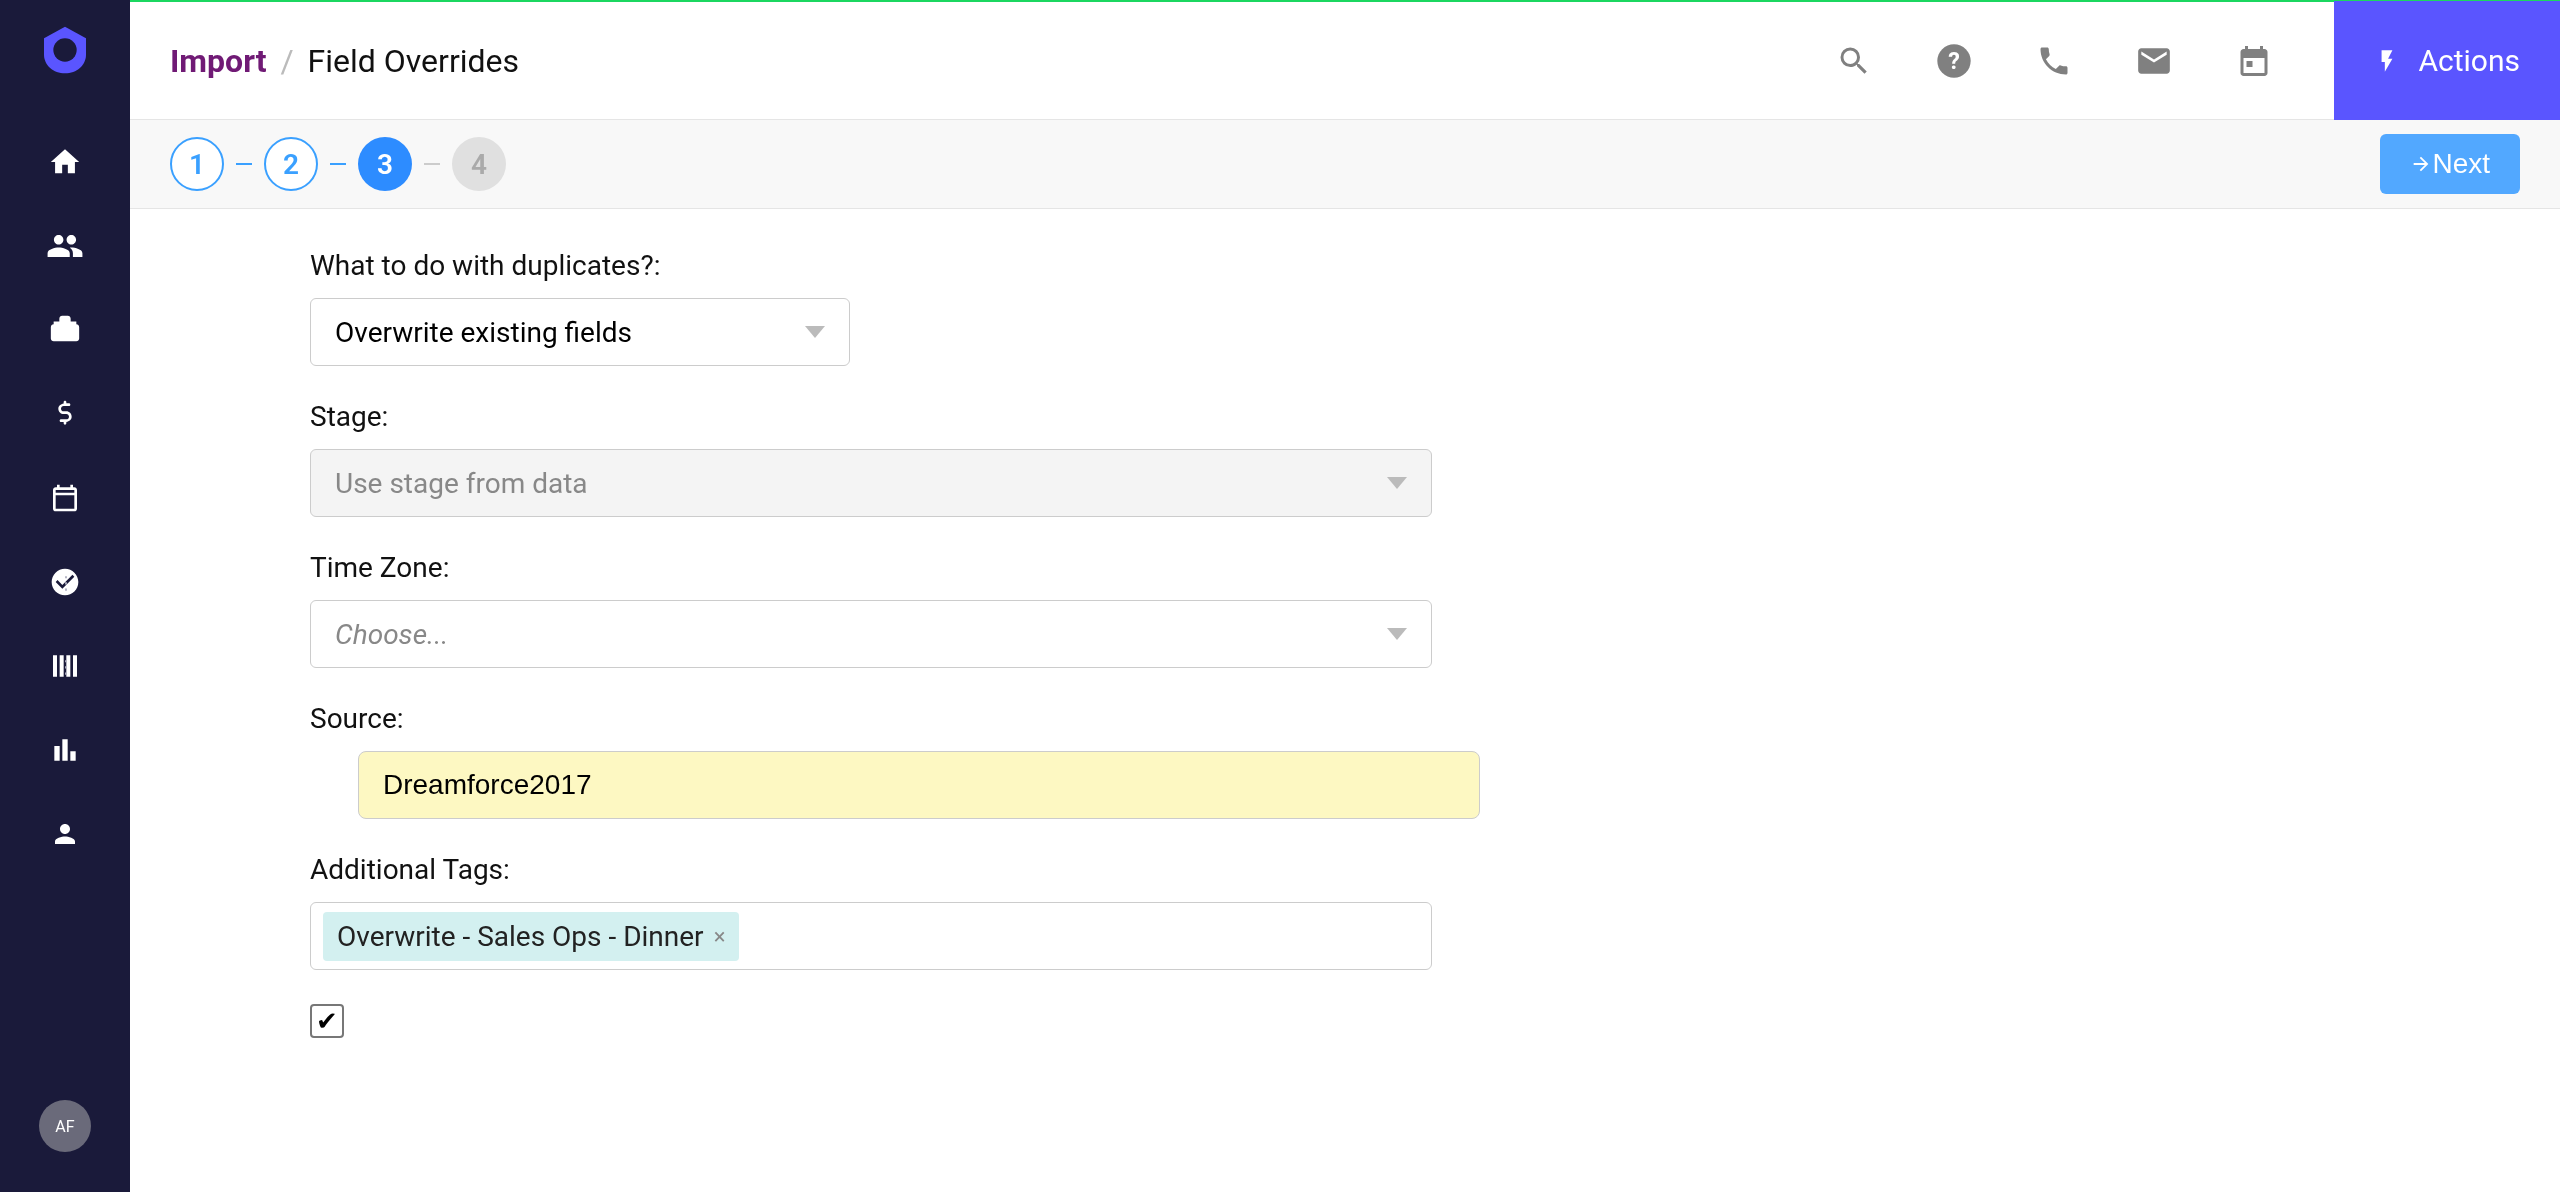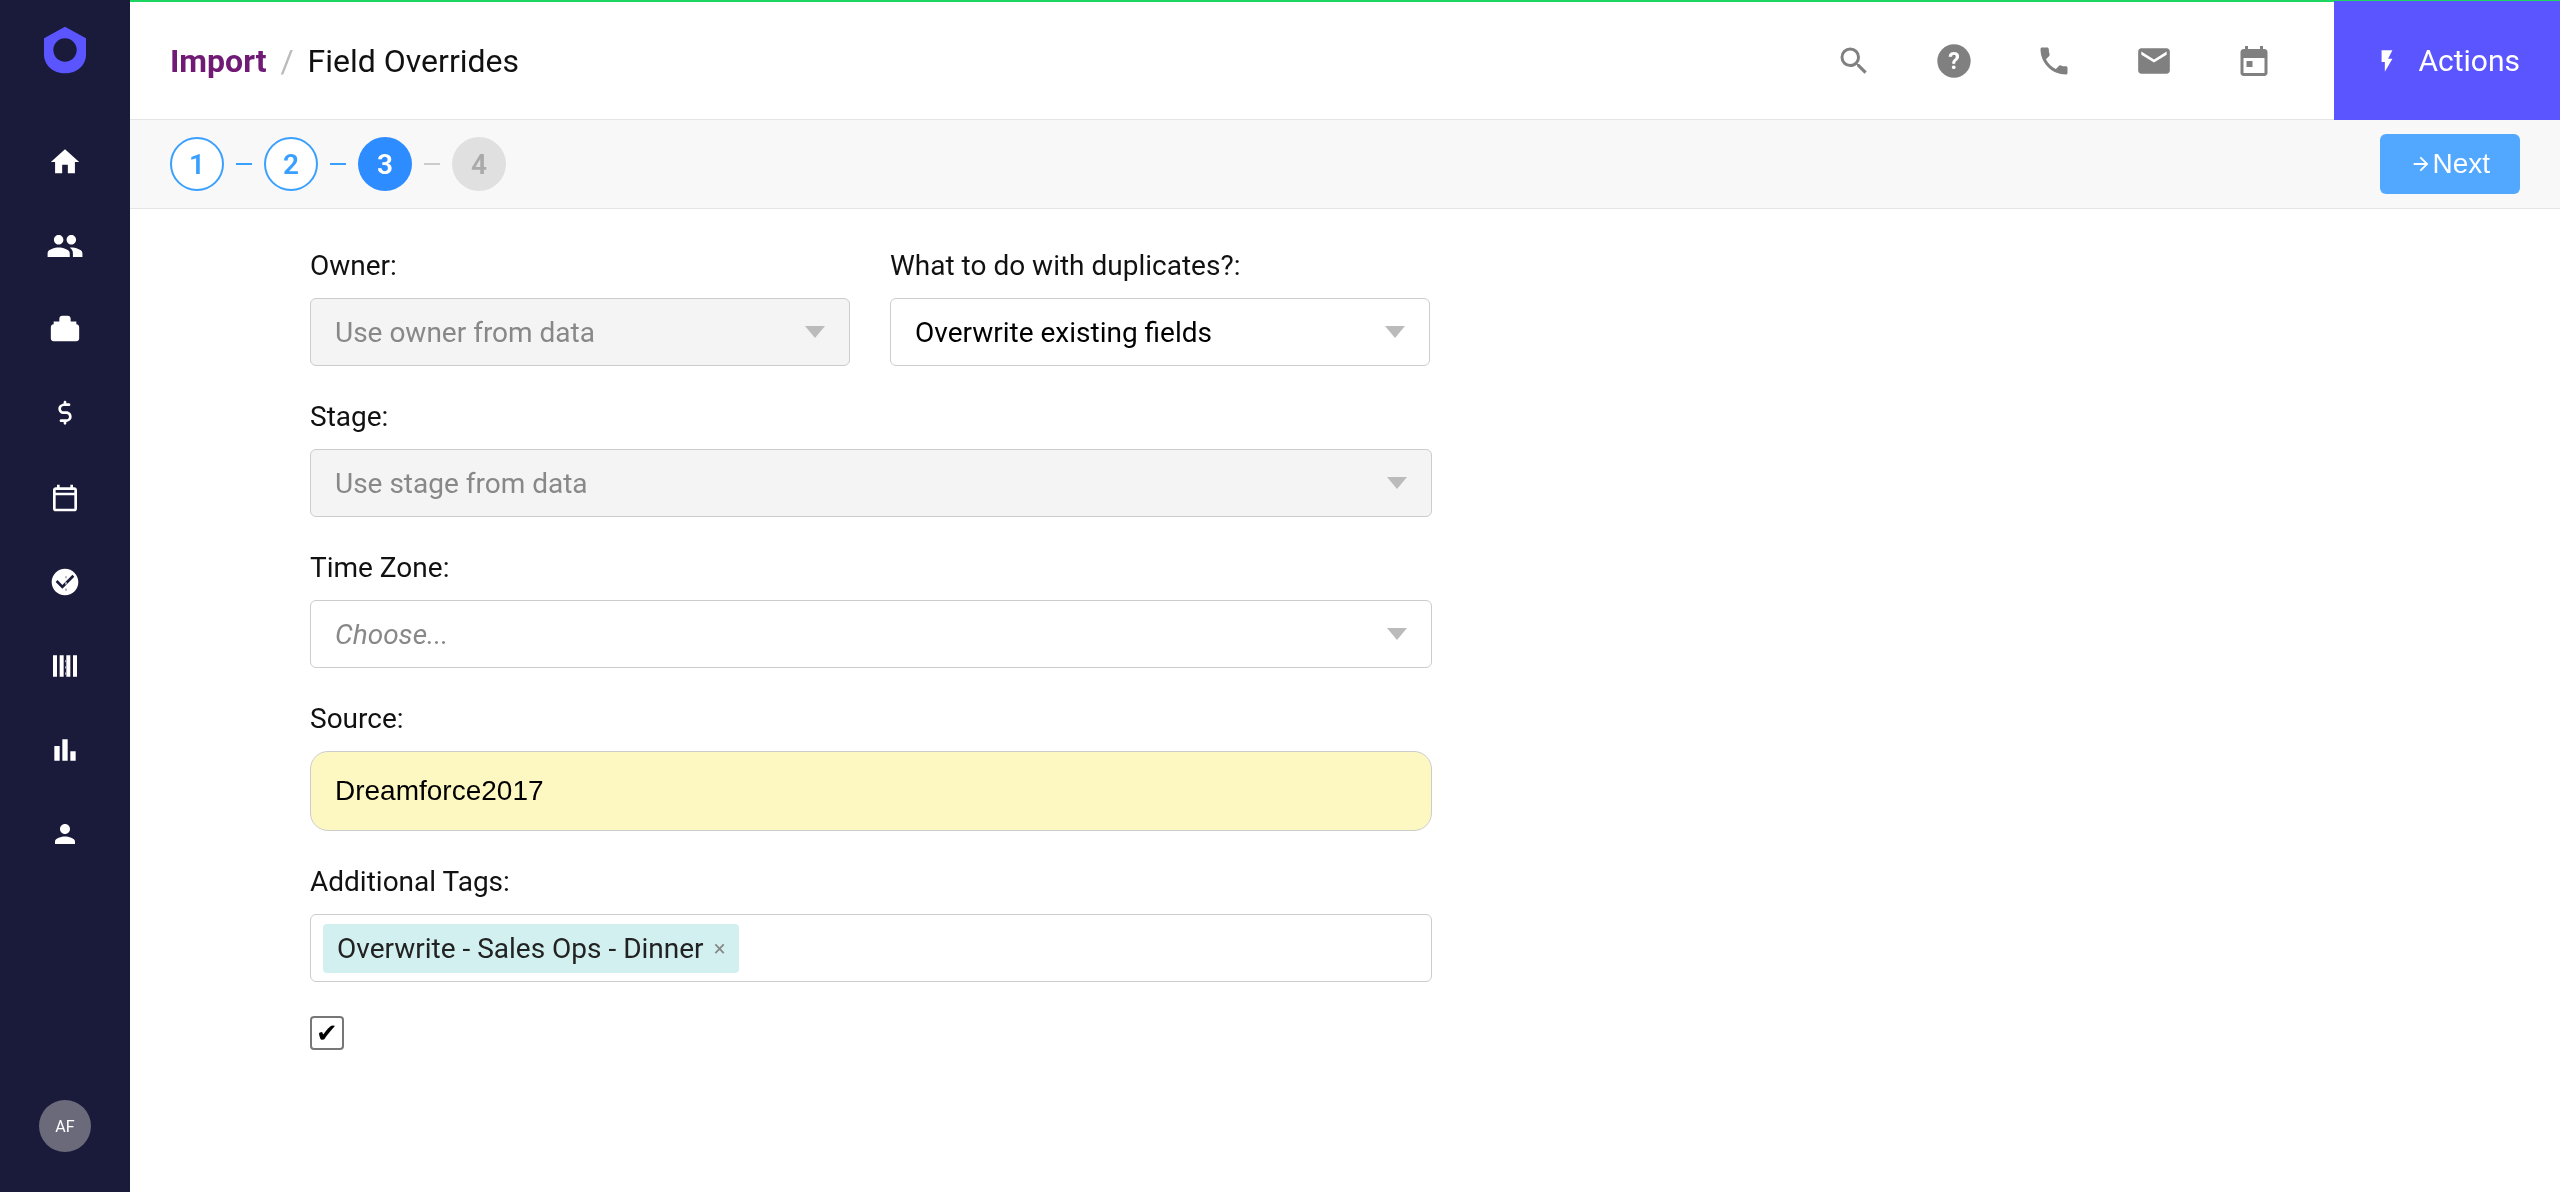--- a/index.html
+++ b/index.html
@@ -44,21 +44,21 @@
 .form-row { display: flex; gap: 40px; margin-bottom: 34px; }
 .form-col { display: flex; flex-direction: column; }
 .form-label { font-size: 28px; color: #111; margin-bottom: 16px; }
 .select { height: 68px; border: 1.5px solid #ccc; border-radius: 6px; display: flex; align-items: center; padding: 0 24px; font-size: 28px; position: relative; cursor: pointer; background: #fff; }
 .select.disabled { background: #f4f4f4; color: #888; }
 .select.placeholder { color: #888; font-style: italic; }
 .select-caret { position: absolute; right: 24px; width: 0; height: 0; border-left: 10px solid transparent; border-right: 10px solid transparent; border-top: 12px solid #bbb; }
 .col-owner { width: 540px; }
 .col-dup { width: 540px; }
 .col-full { width: 1122px; }
-.text-input { height: 80px; border: 1.5px solid #ccc; border-radius: 18px; padding: 0 24px; font-size: 28px; outline: none; background: #fdf8c2; width: 100%; }
+.text-input { height: 68px; border: 1.5px solid #ccc; border-radius: 8px; padding: 0 24px; font-size: 28px; outline: none; background: #fdf8c2; width: 100%; margin-left: 48px; }
 .tags-input { min-height: 68px; border: 1.5px solid #ccc; border-radius: 6px; display: flex; align-items: center; padding: 8px 12px; gap: 10px; flex-wrap: wrap; cursor: text; background: #fff; }
 .tag { background: #d3f0f0; color: #222; padding: 8px 14px; border-radius: 4px; font-size: 28px; display: flex; align-items: center; gap: 10px; }
 .tag-x { color: #888; font-size: 22px; cursor: pointer; }
 .checkbox-row { display: flex; align-items: center; gap: 18px; font-size: 28px; margin-top: 10px; }
 .checkbox-box { width: 34px; height: 34px; border: 2px solid #777; border-radius: 4px; display: flex; align-items: center; justify-content: center; cursor: pointer; background: #fff; }
 .checkbox-box .check { font-size: 26px; color: #000; }
 </style>
 </head>
 <body>
 
@@ -177,27 +177,20 @@
     <button class="next-btn">
       <svg width="22" height="22" viewBox="0 0 24 24">
           <path d="M12 4l-1.41 1.41L16.17 11H4v2h12.17l-5.58 5.59L12 20l8-8z"></path>
         </svg>
       <span>Next</span>
     </button>
   </div>
 
   <div class="form-area">
     <div class="form-row">
-      <div class="form-col col-owner">
-        <label class="form-label">Owner:</label>
-        <div class="select disabled">
-          <span>Use owner from data</span>
-          <span class="select-caret"></span>
-        </div>
-      </div>
       <div class="form-col col-dup">
         <label class="form-label">What to do with duplicates?:</label>
         <div class="select">
           <span>Overwrite existing fields</span>
           <span class="select-caret"></span>
         </div>
       </div>
     </div>
 
     <div class="form-row">

